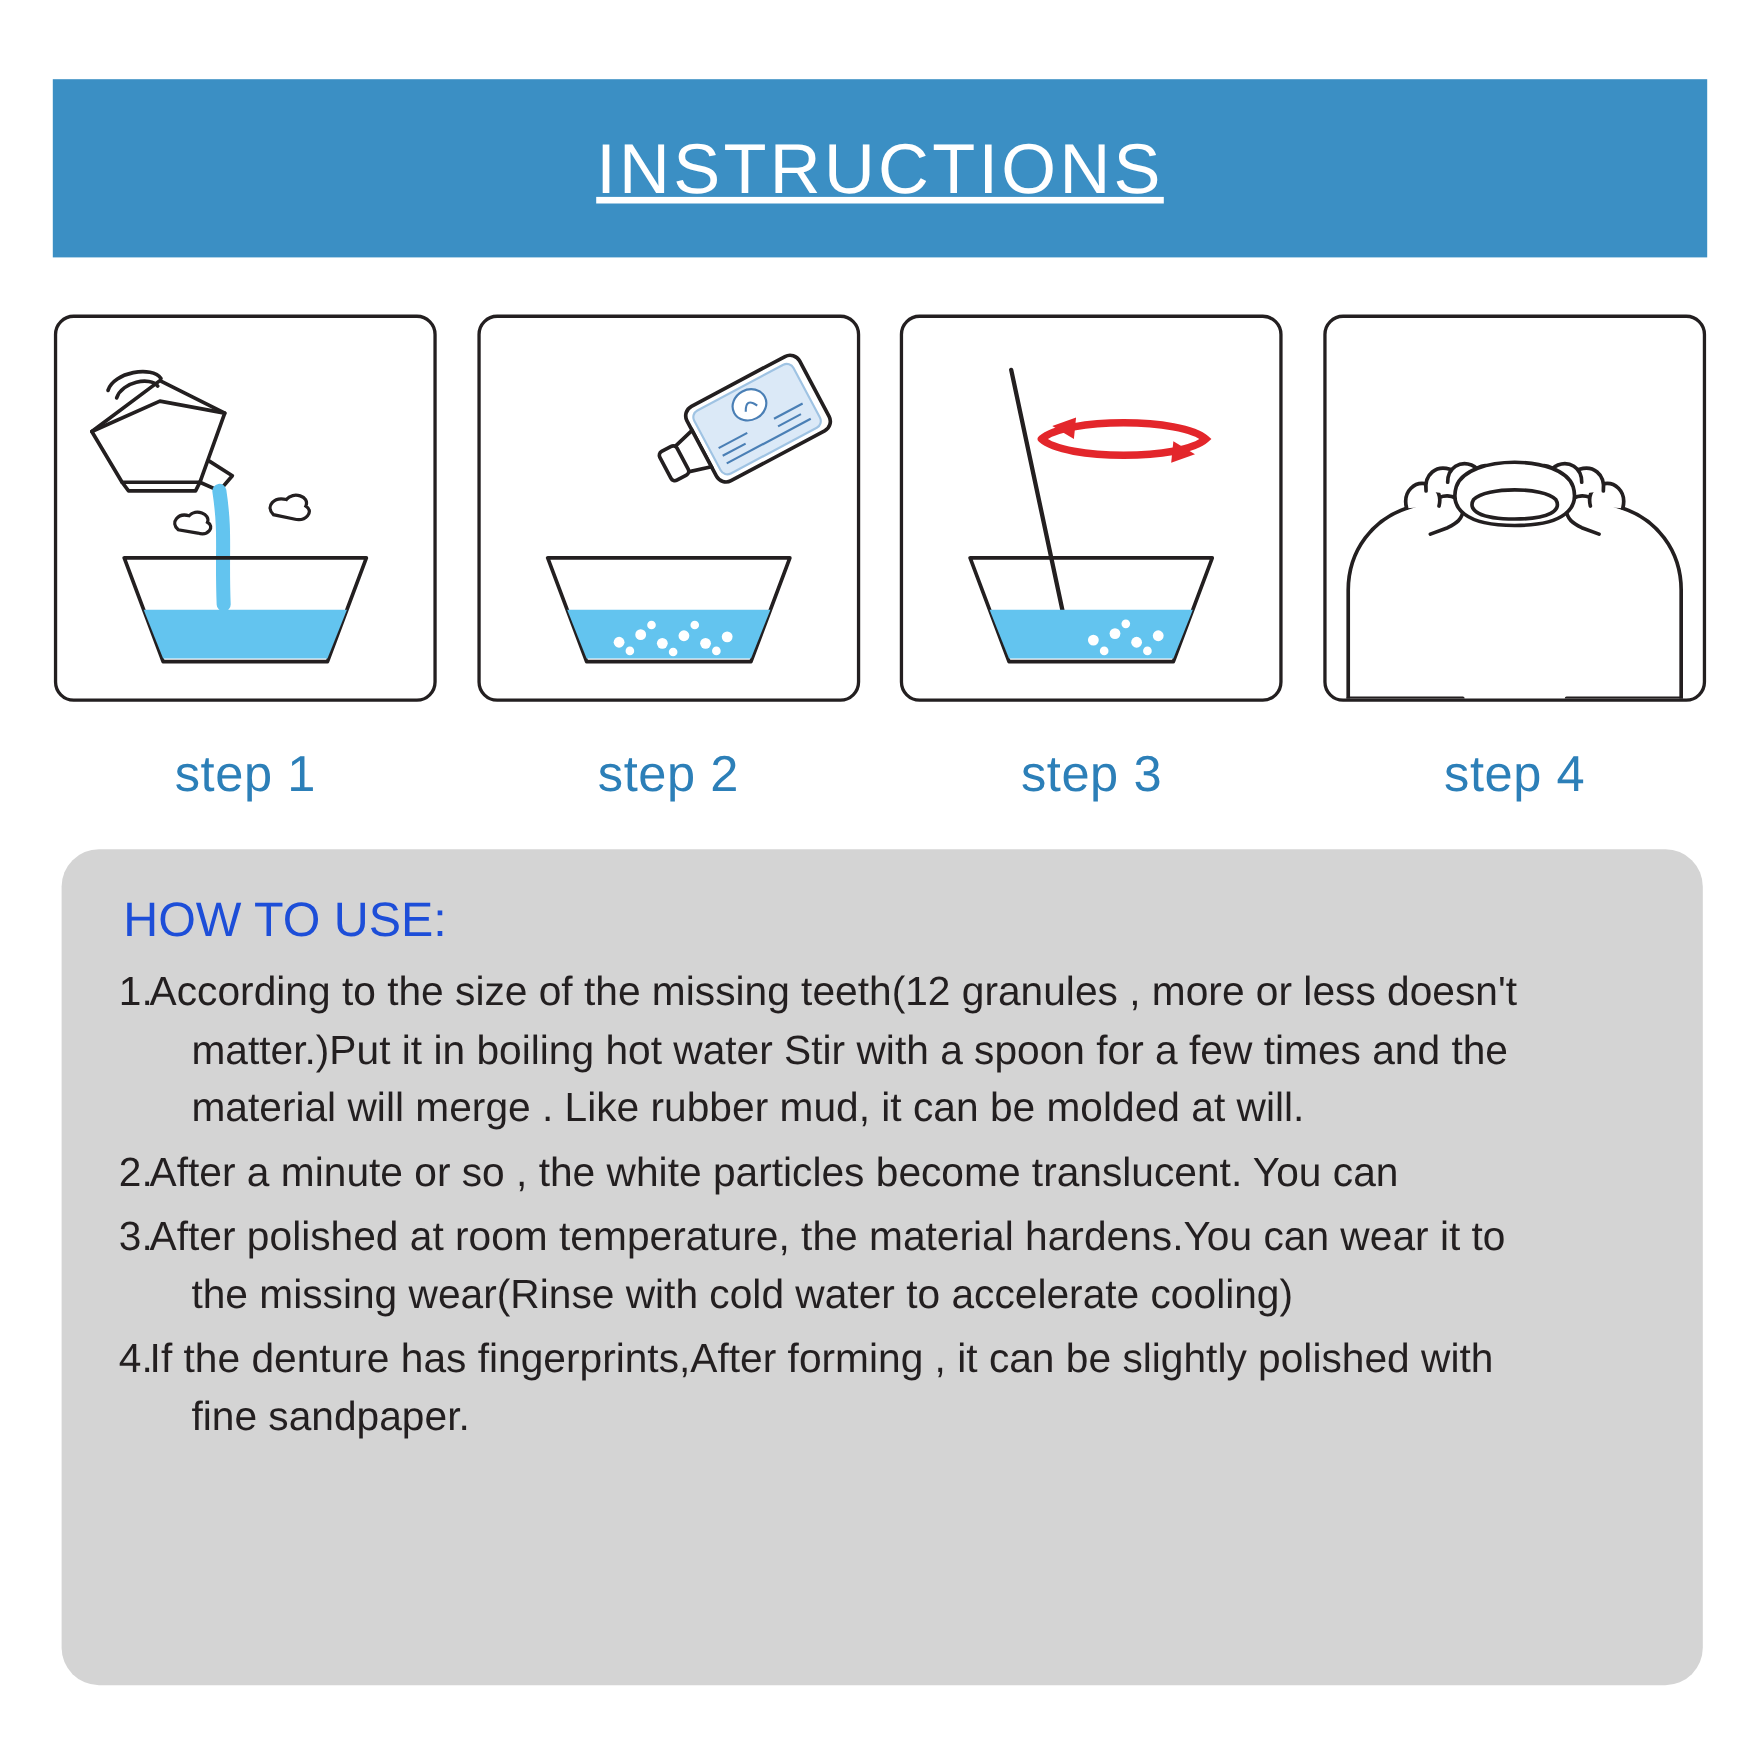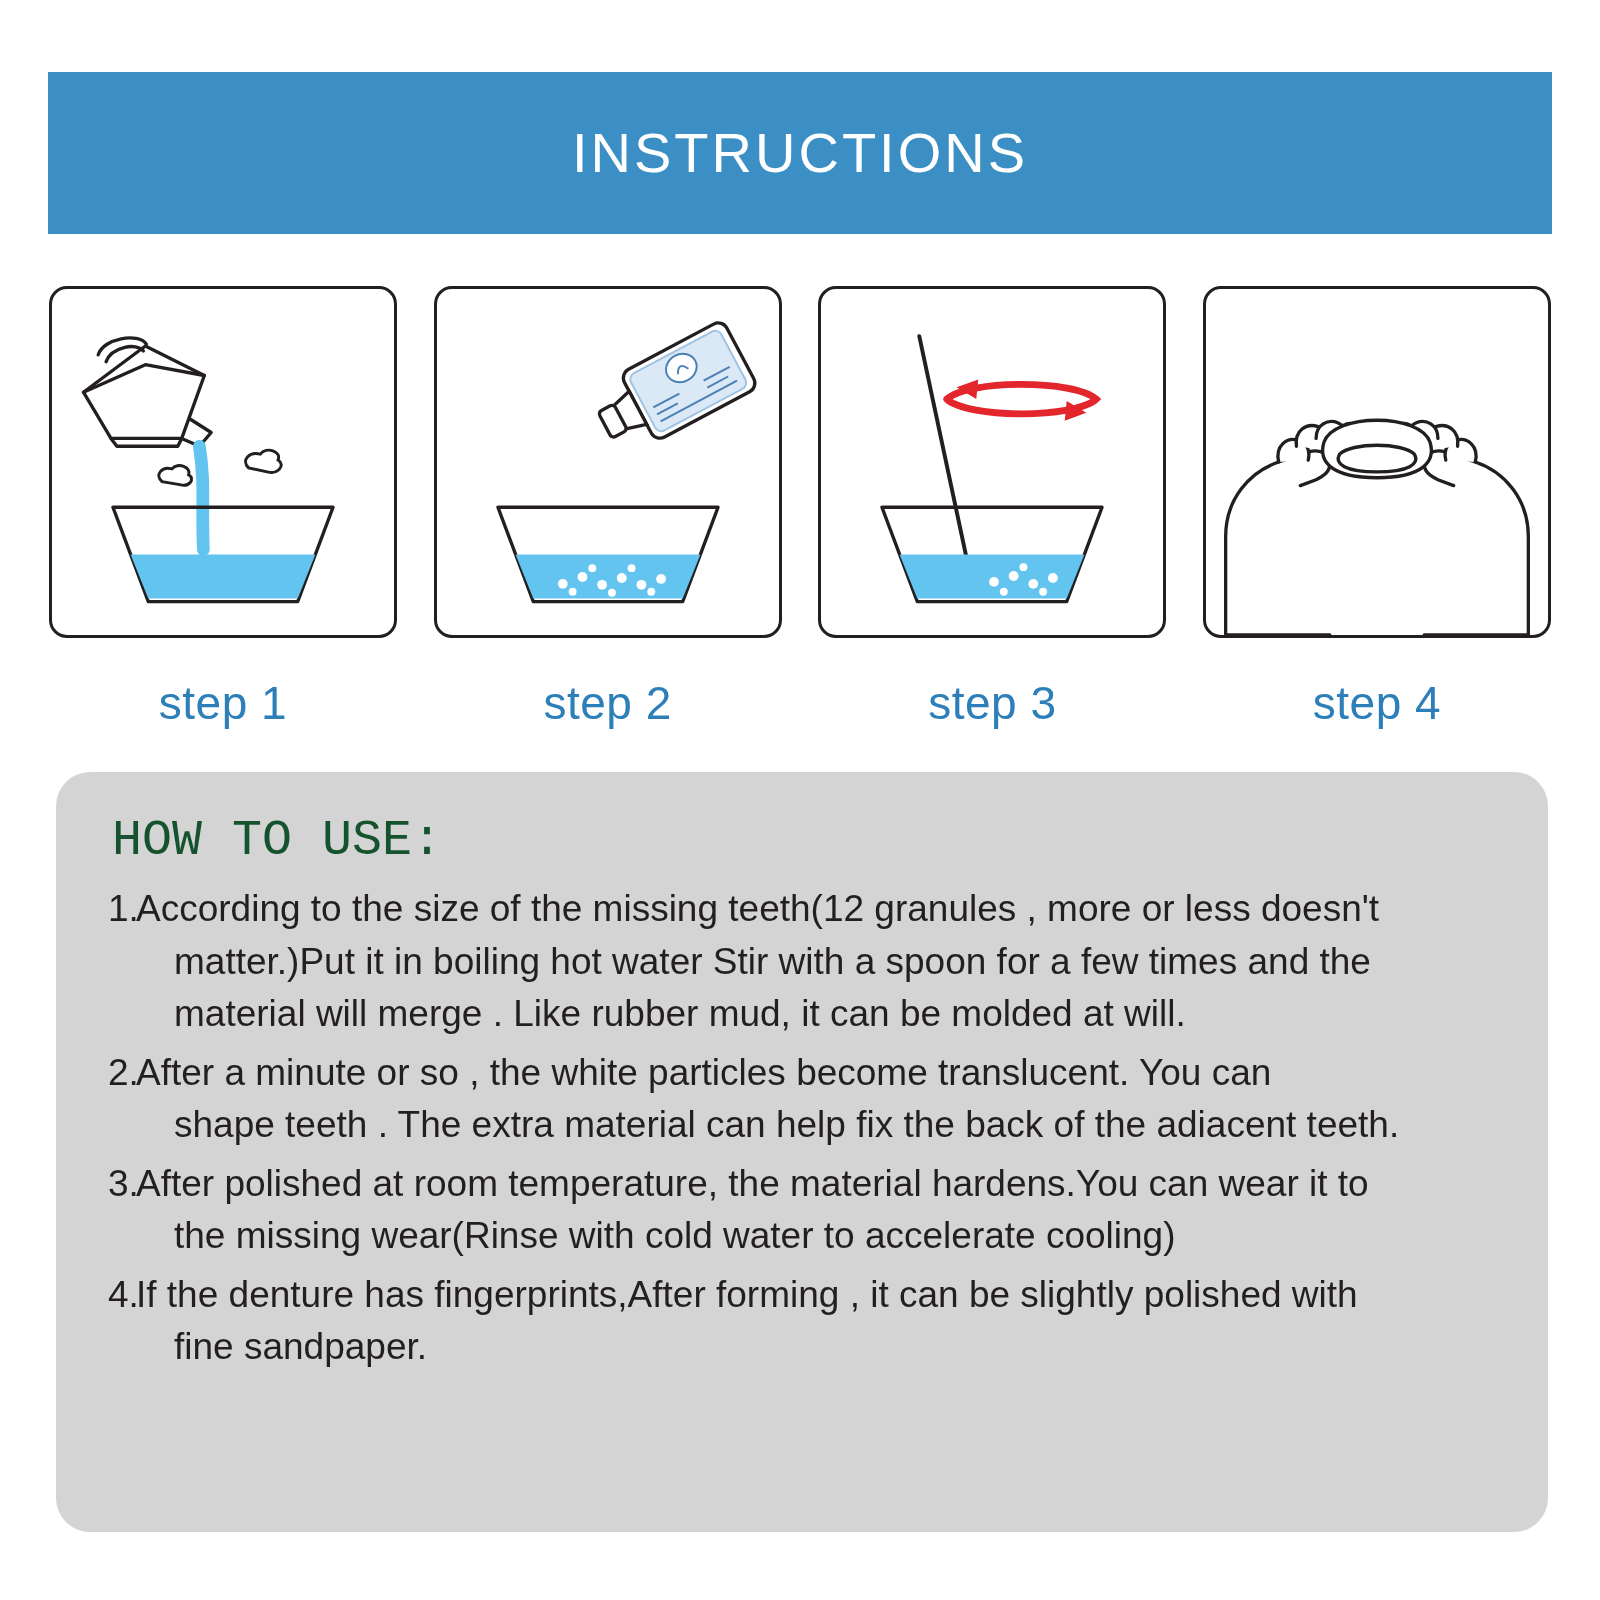--- a/index.html
+++ b/index.html
@@ -28,25 +28,26 @@
     top: 72px;
     width: 1504px;
     height: 162px;
     background: #3b8fc4;
     display: flex;
     align-items: center;
     justify-content: center;
   }
   .banner-title {
     color: #ffffff;
-    font-size: 56px;
+    font-size: 64px;
     letter-spacing: 3px;
     font-weight: 400;
     line-height: 1;
     font-family: "Liberation Sans", sans-serif;
+    text-decoration: underline;
   }
 
   
   .steps {
     position: absolute;
     left: 48px;
     top: 286px;
     width: 1504px;
     display: flex;
     justify-content: space-between;
@@ -84,24 +85,24 @@
     left: 56px;
     top: 772px;
     width: 1492px;
     height: 760px;
     background: #d4d4d4;
     border-radius: 34px;
     box-sizing: border-box;
     padding: 40px 36px 20px 36px;
   }
   .panel-heading {
-    font-size: 50px;
+    font-size: 44px;
     margin: 0 0 14px 20px;
-    color: #14532d;
-    font-family: Liberation Mono, monospace;
+    color: #1d4ed8;
+    font-family: Liberation Sans, sans-serif;
   }
   .item {
     display: flex;
     font-size: 37px;
     line-height: 1.42;
     color: #231f20;
     margin: 0 0 6px 0;
     font-family: "Liberation Sans", sans-serif;
   }
   .item-num {
@@ -284,21 +285,20 @@
         <span>According to the size of the missing teeth(12 granules , more or less doesn't</span>
         <span class="cont">matter.)Put it in boiling hot water Stir with a spoon for a few times and the</span>
         <span class="cont">material will merge . Like rubber mud, it can be molded at will.</span>
       </div>
     </div>
 
     <div class="item">
       <div class="item-num">2.</div>
       <div class="item-text">
         <span>After a minute or so , the white particles become translucent. You can</span>
-        <span class="cont">shape teeth . The extra material can help fix the back of the adiacent teeth.</span>
       </div>
     </div>
 
     <div class="item">
       <div class="item-num">3.</div>
       <div class="item-text">
         <span>After polished at room temperature, the material hardens.You can wear it to</span>
         <span class="cont">the missing wear(Rinse with cold water to accelerate cooling)</span>
       </div>
     </div>

